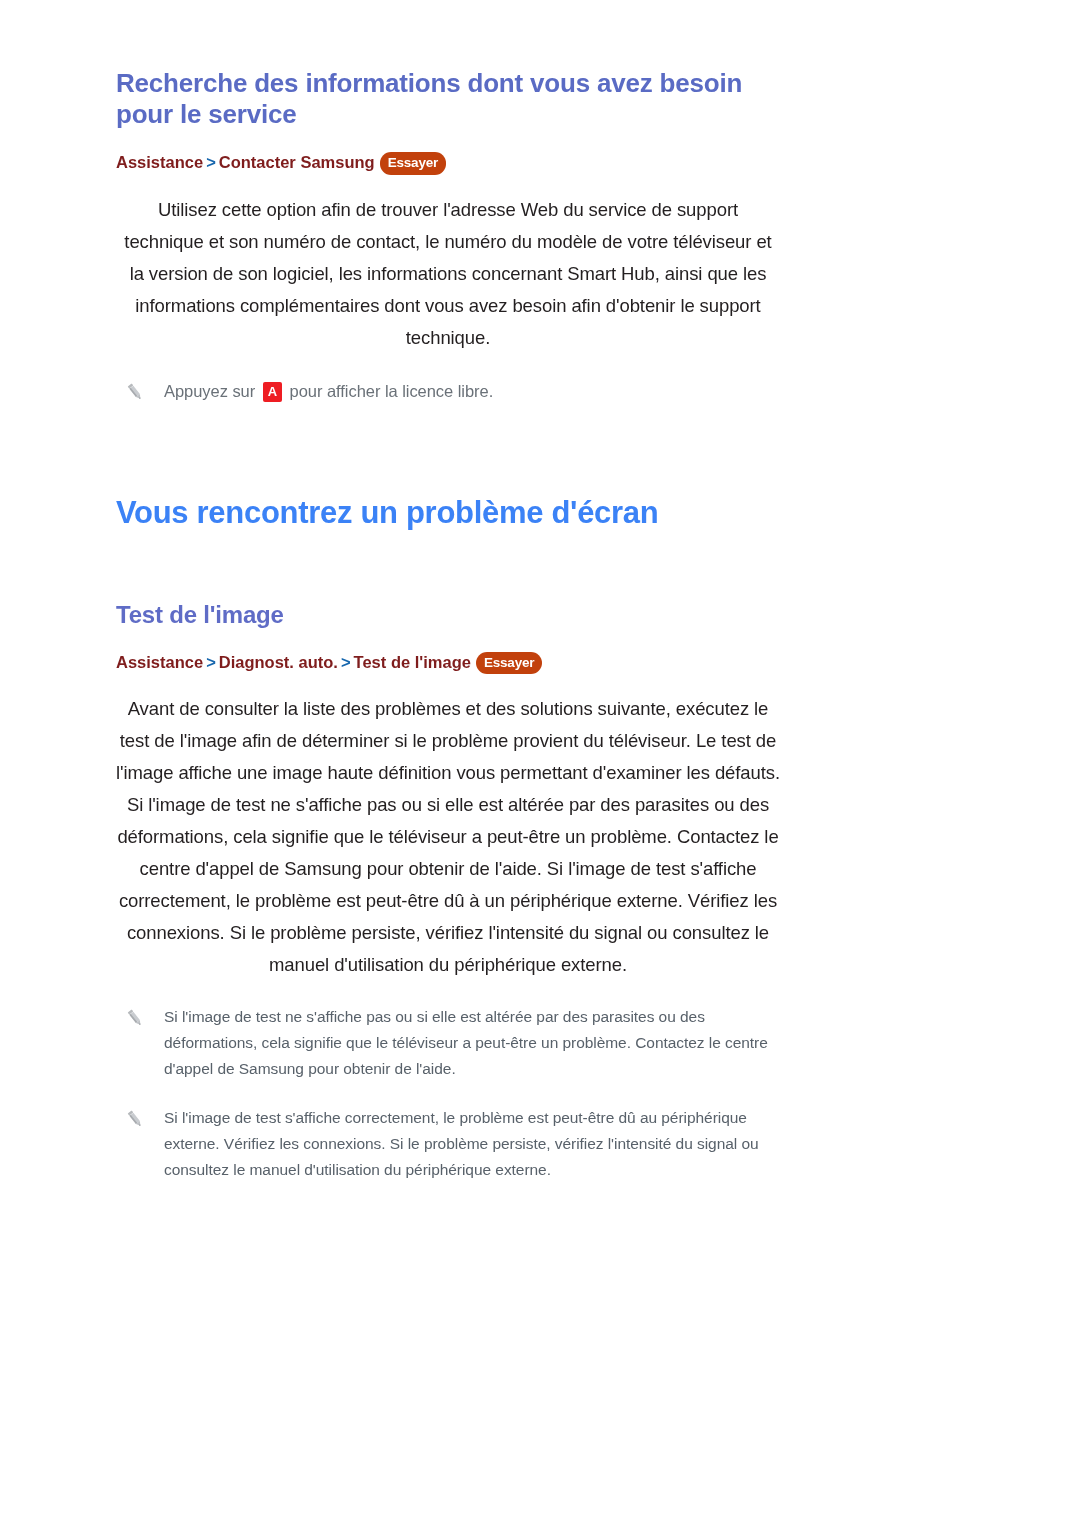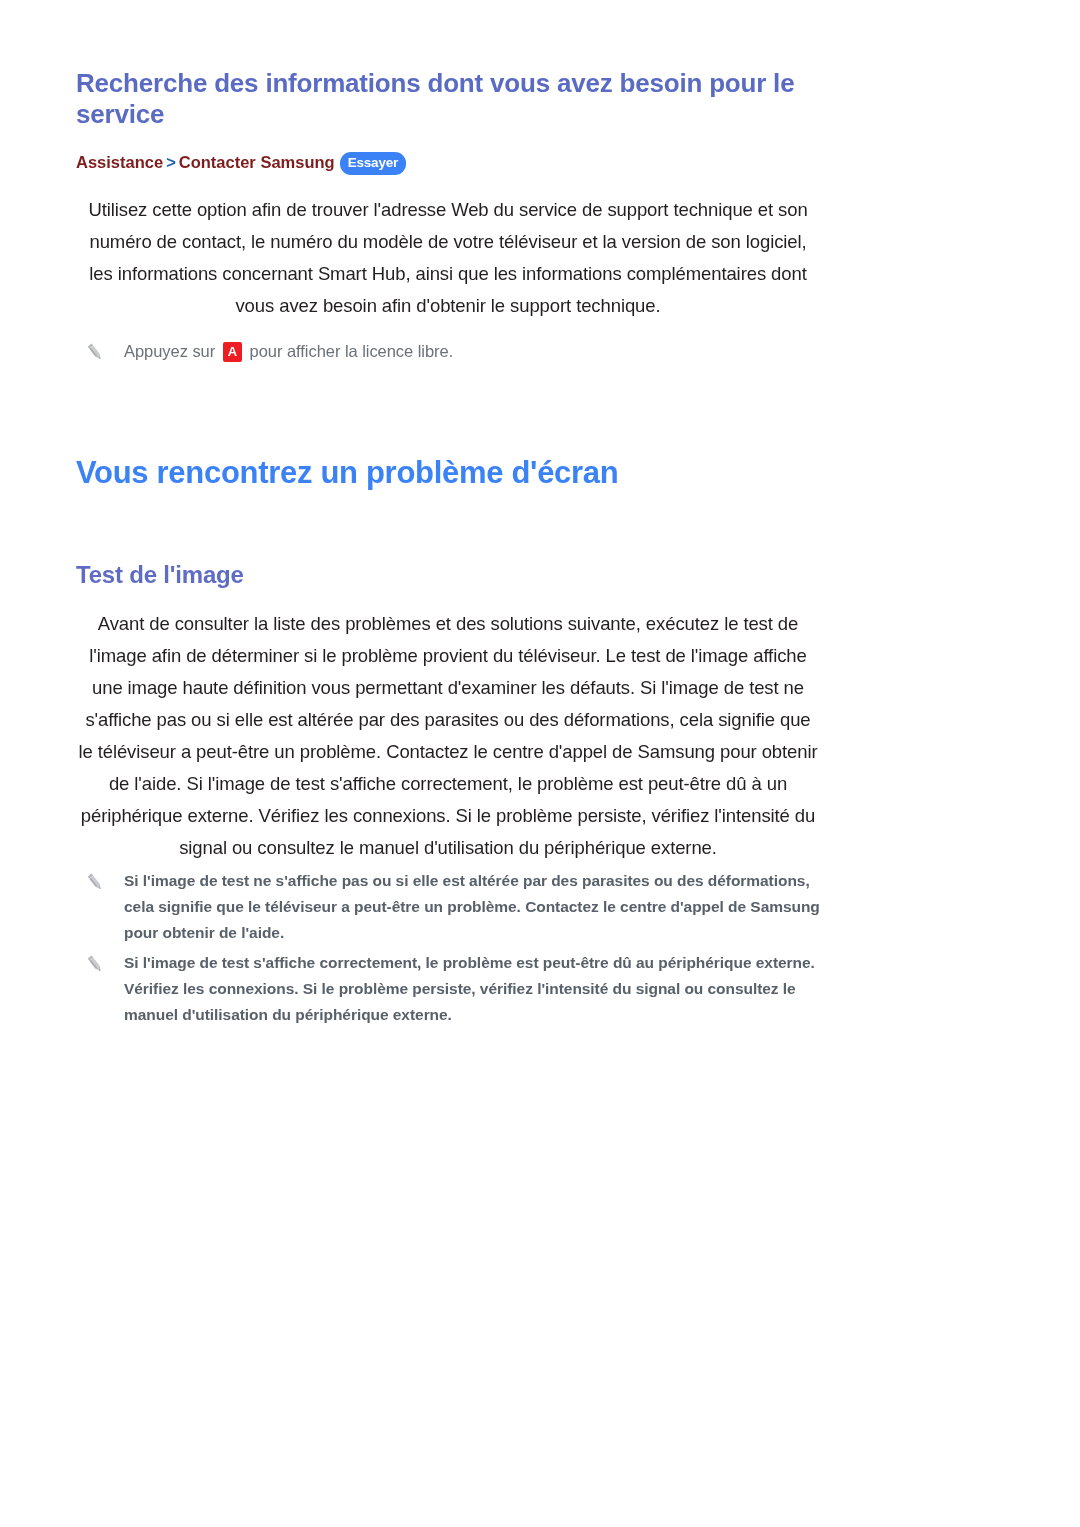--- a/index.html
+++ b/index.html
@@ -15,21 +15,21 @@
     color: #231f20;
     -webkit-font-smoothing: antialiased;
     overflow: hidden;
   }
 
   .page {
     position: relative;
     width: 896px;
     height: 1527px;
     box-sizing: border-box;
-    padding: 0 76px;
+    padding: 0 116px;
   }
 
   
   .h2-section {
     font-size: 26px;
     font-weight: bold;
     color: #5a6bc4;
     letter-spacing: -0.2px;
     line-height: 1.2;
     margin: 0;
@@ -67,21 +67,21 @@
     white-space: nowrap;
   }
   .breadcrumb .crumb { color: #7f1d1d; }
   .breadcrumb .sep {
     color: #1767ae;
     padding: 0 3px;
   }
 
   .pill {
     display: inline-block;
-    background: #3b82f6;
+    background: #c2410c;
     color: #ffffff;
     font-size: 13.5px;
     font-weight: bold;
     line-height: 1;
     padding: 4px 8px 5px 8px;
     border-radius: 11px;
     margin-left: 5px;
     position: relative;
     top: -1px;
     letter-spacing: -0.2px;
@@ -96,24 +96,24 @@
     color: #231f20;
     max-width: 905px;
     text-align: center;
     letter-spacing: -0.1px;
   }
 
   
   .note {
     display: flex;
     align-items: flex-start;
-    margin-top: 16px;
+    margin-top: 24px;
     padding-left: 8px;
   }
-  .note-sm { margin-top: 4px; font-weight: bold; }
+  .note-sm { margin-top: 23px; }
 
   .pencil-icon {
     flex: 0 0 auto;
     width: 22px;
     height: 22px;
     margin-right: 18px;
     margin-top: 3px;
   }
   .pencil-icon svg { display: block; }
 
@@ -170,20 +170,23 @@
         </g>
       </svg>
     </span>
     <span class="note-text note-text-lg"><span>Appuyez sur</span> <span class="key-badge">A</span> <span>pour afficher la licence libre.</span></span>
   </div>
 
   <h1 class="h1-section">Vous rencontrez un problème d'écran</h1>
 
   <h3 class="h3-section">Test de l'image</h3>
 
+  <div class="breadcrumb">
+    <span class="crumb">Assistance</span><span class="sep">&gt;</span><span class="crumb">Diagnost. auto.</span><span class="sep">&gt;</span><span class="crumb">Test de l'image</span><span class="pill">Essayer</span>
+  </div>
 
   <p class="body-text">Avant de consulter la liste des problèmes et des solutions suivante, exécutez le test de l'image afin de déterminer si le problème provient du téléviseur. Le test de l'image affiche une image haute définition vous permettant d'examiner les défauts. Si l'image de test ne s'affiche pas ou si elle est altérée par des parasites ou des déformations, cela signifie que le téléviseur a peut-être un problème. Contactez le centre d'appel de Samsung pour obtenir de l'aide. Si l'image de test s'affiche correctement, le problème est peut-être dû à un périphérique externe. Vérifiez les connexions. Si le problème persiste, vérifiez l'intensité du signal ou consultez le manuel d'utilisation du périphérique externe.</p>
 
   <div class="note note-sm">
     <span class="pencil-icon">
       <svg width="22" height="22" viewBox="0 0 22 22" xmlns="http://www.w3.org/2000/svg">
         <g transform="rotate(-38 11 11)">
           <rect x="8.6" y="2.2" width="5.0" height="2.6" rx="0.5" fill="#b7babd"></rect>
           <rect x="8.6" y="5.0" width="5.0" height="10.6" fill="#c9ccd0"></rect>
           <rect x="8.6" y="5.0" width="1.7" height="10.6" fill="#a8abaf"></rect>

